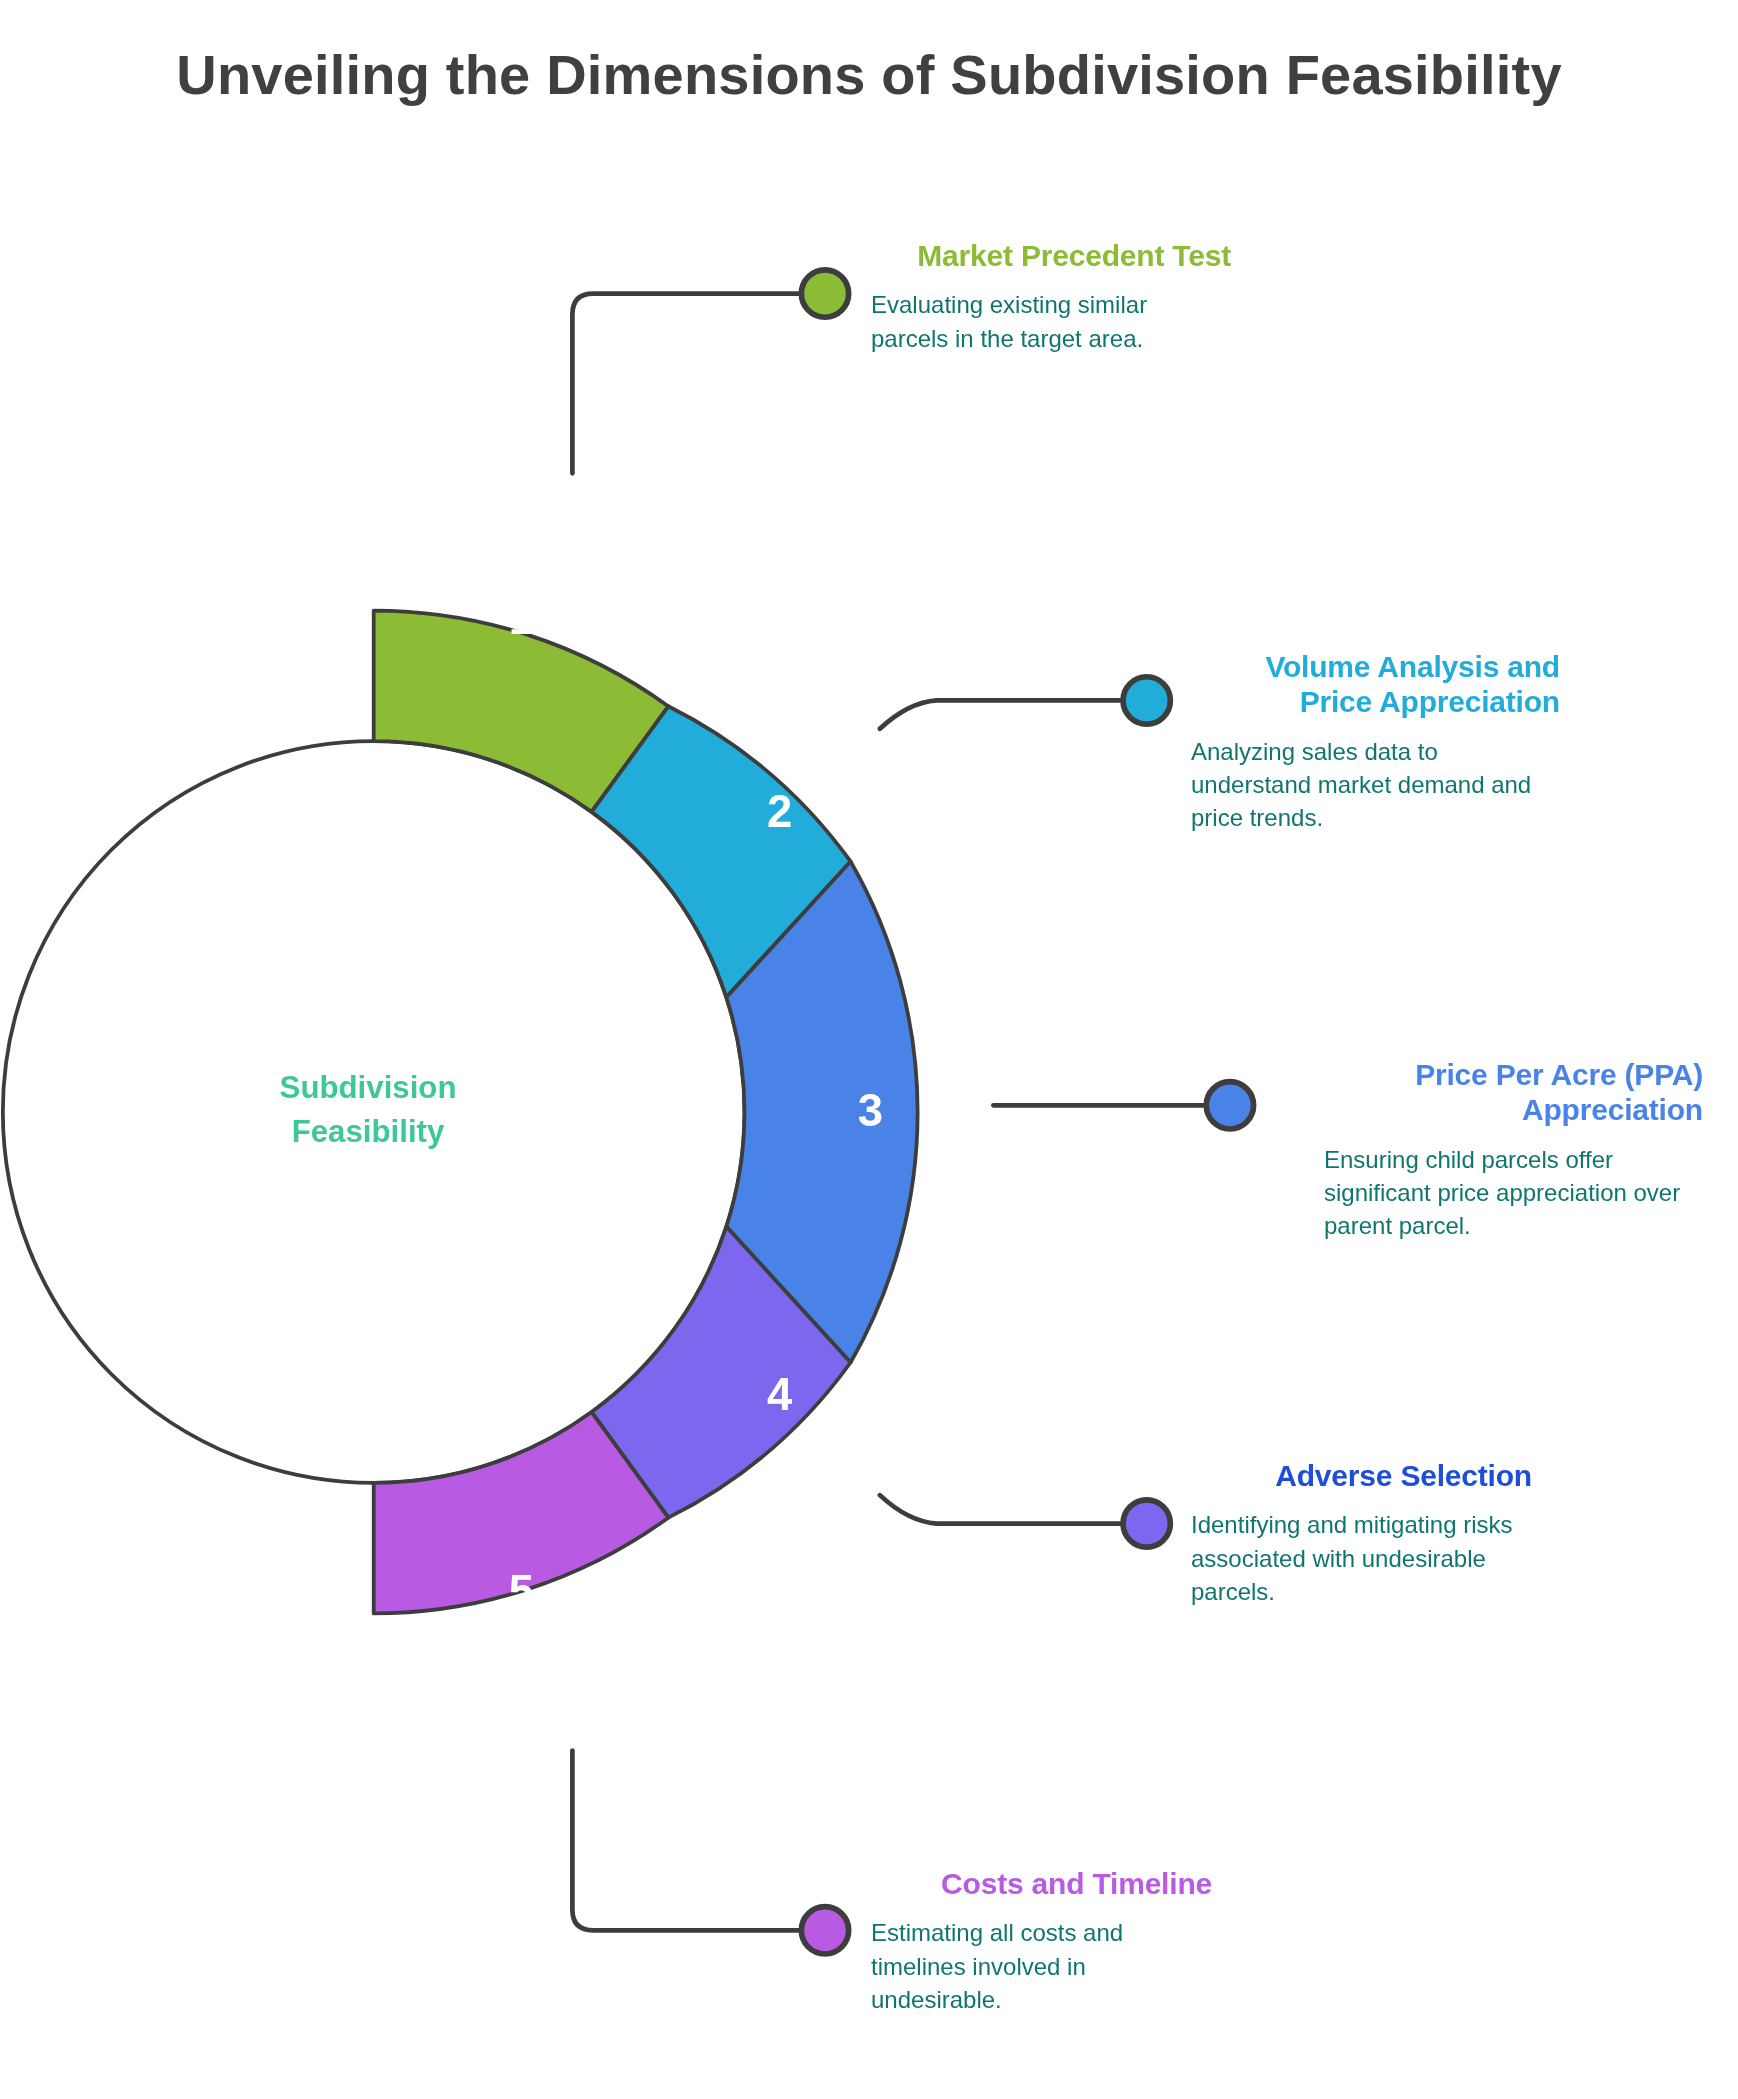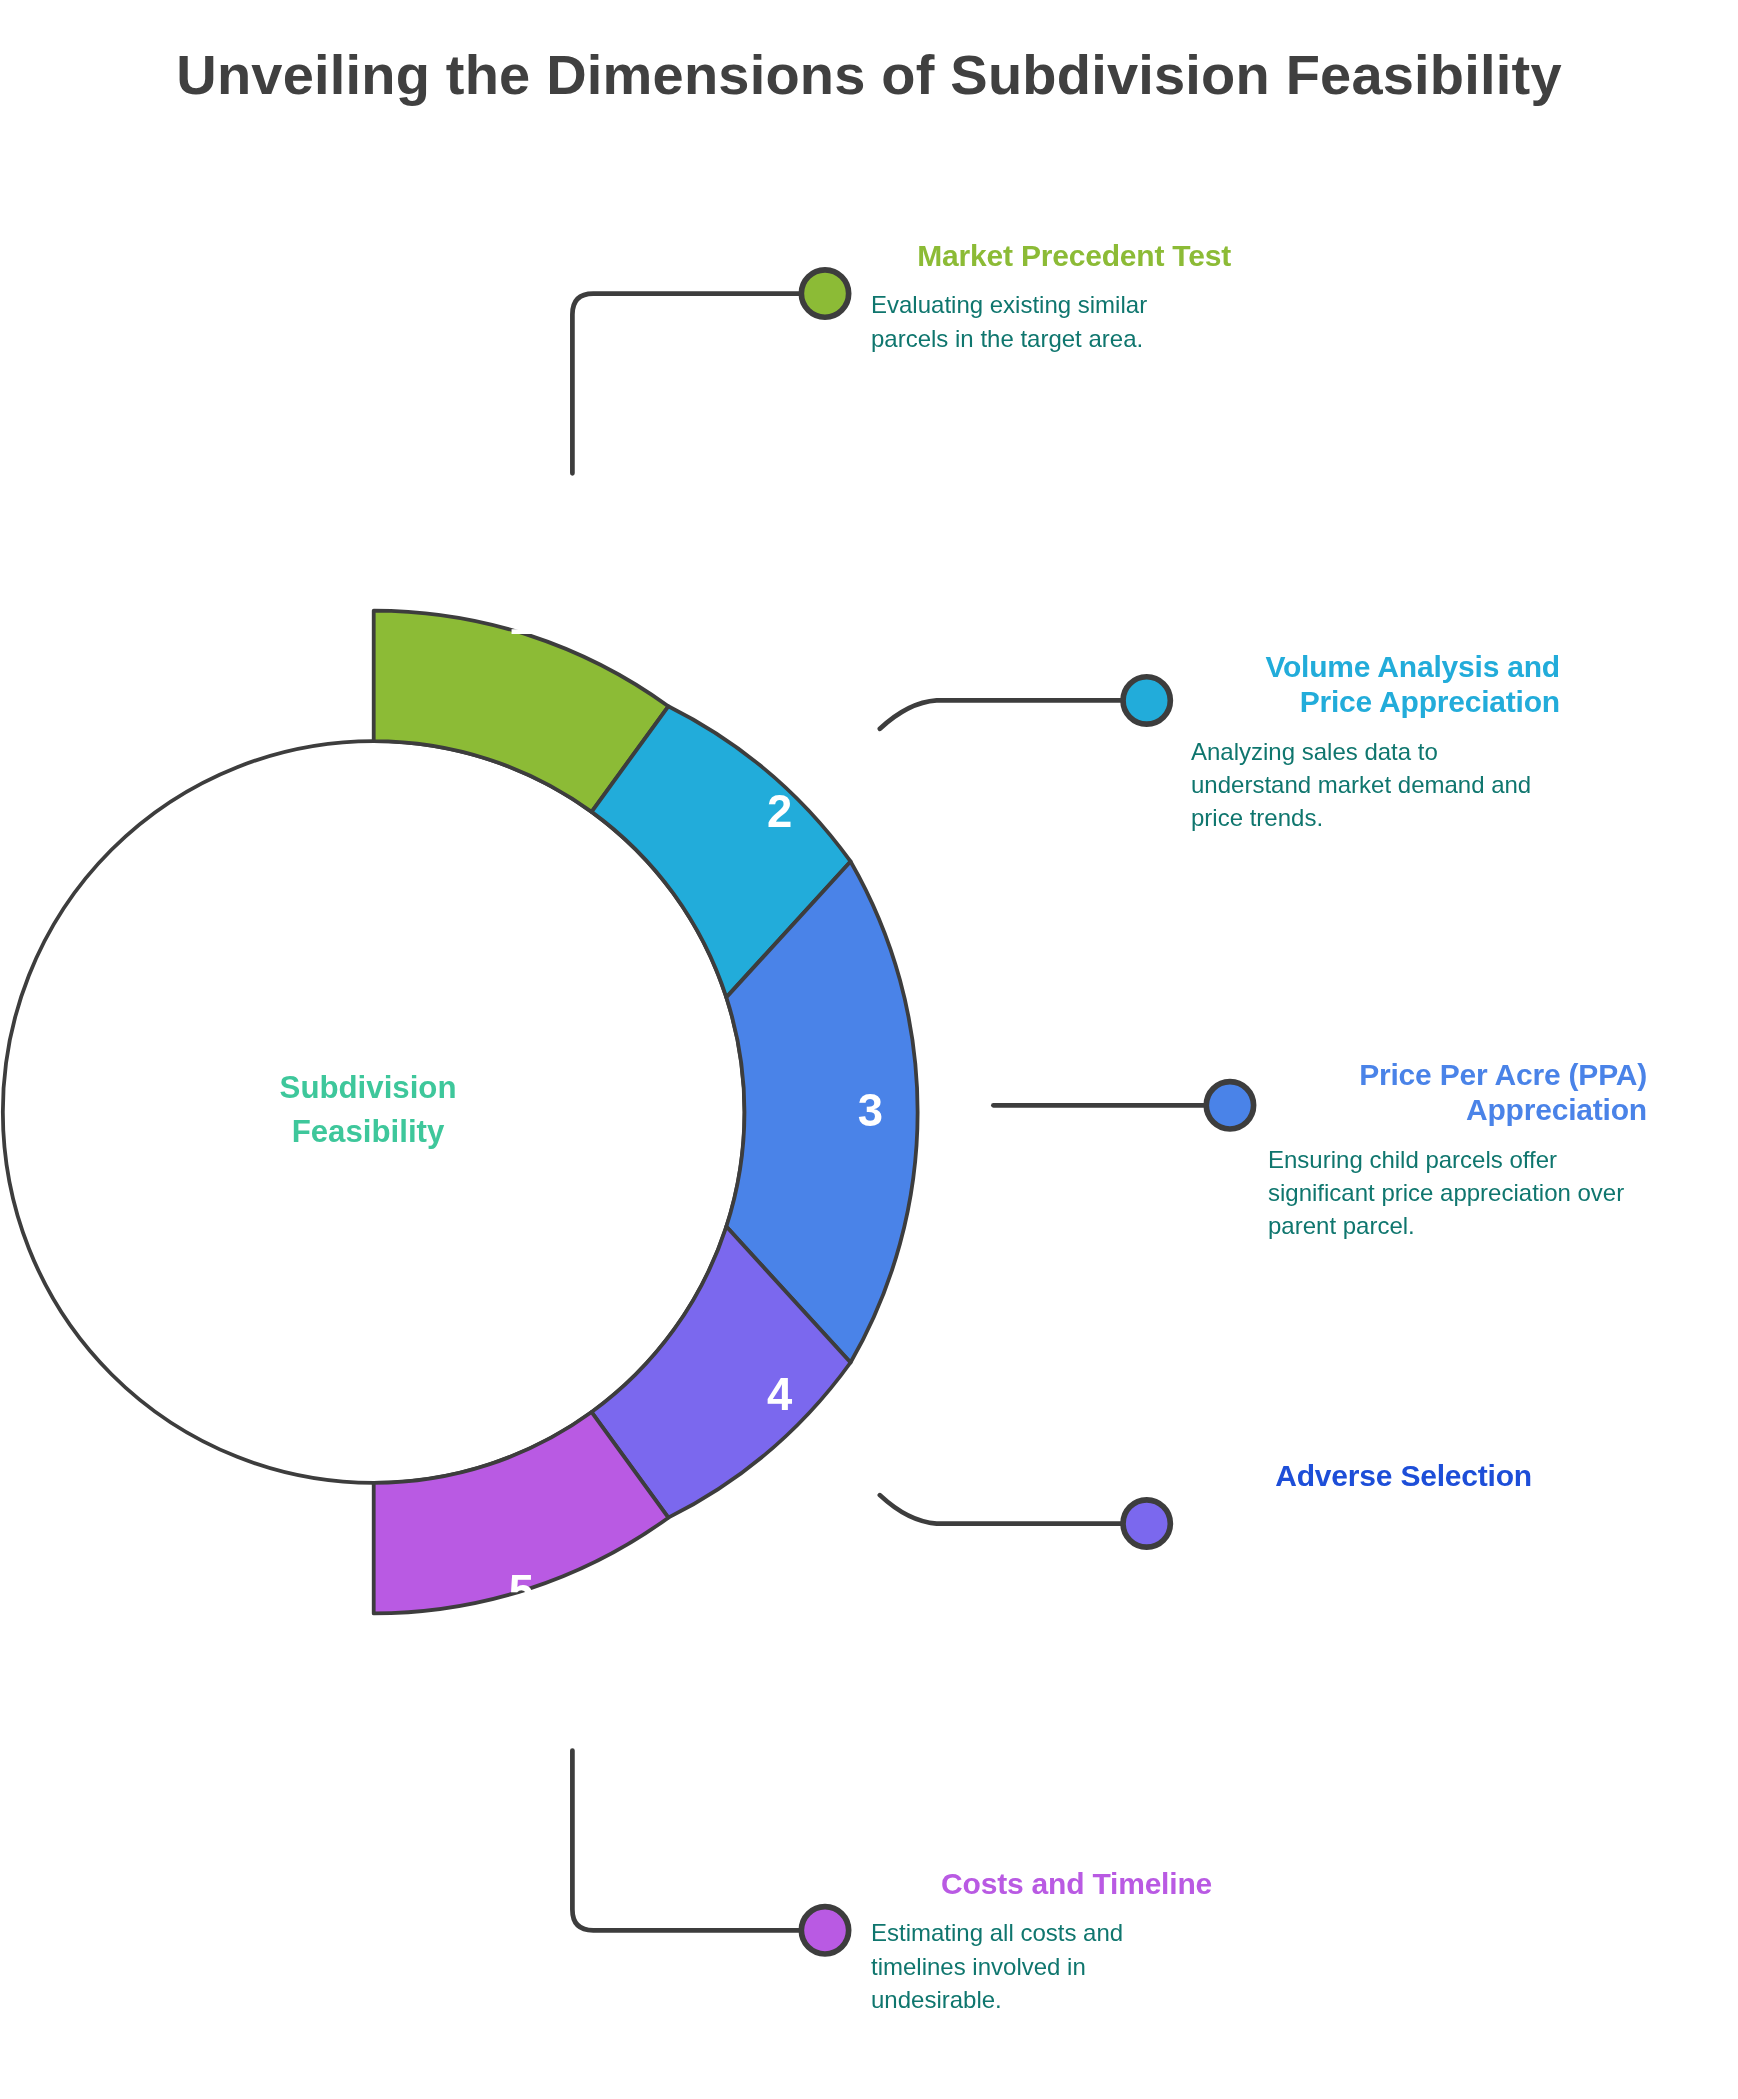--- a/index.html
+++ b/index.html
@@ -63,21 +63,21 @@
   .callout-desc {
     font-size: 24px;
     line-height: 1.38;
     color: #0f766e;
     margin: 0;
   }
 
   
   #callout-1 { left: 871px; top: 238px; width: 360px; }
   #callout-2 { left: 1191px; top: 649px; width: 369px; }
-  #callout-3 { left: 1268px; top: 1057px; width: 379px; }
+  #callout-3 { left: 1324px; top: 1057px; width: 379px; }
   #callout-4 { left: 1191px; top: 1458px; width: 341px; }
   #callout-5 { left: 871px; top: 1866px; width: 341px; }
 </style>
 </head>
 <body>
 
 <div id="page-title">Unveiling the Dimensions of Subdivision Feasibility</div>
 
 <svg id="infographic" viewBox="0 0 1837 2219" width="1738" height="2100">
 
@@ -129,19 +129,20 @@
   <p class="callout-desc">Analyzing sales data to understand market demand and price trends.</p>
 </div>
 
 <div class="callout" id="callout-3">
   <p class="callout-title" style="color:#4A83E8">Price Per Acre (PPA) Appreciation</p>
   <p class="callout-desc">Ensuring child parcels offer significant price appreciation over parent parcel.</p>
 </div>
 
 <div class="callout" id="callout-4">
   <p class="callout-title" style="color:#1d4ed8">Adverse Selection</p>
+  <p class="callout-desc">Identifying and mitigating risks associated with undesirable parcels.</p>
 </div>
 
 <div class="callout" id="callout-5">
   <p class="callout-title" style="color:#B95AE3">Costs and Timeline</p>
   <p class="callout-desc">Estimating all costs and timelines involved in undesirable.</p>
 </div>
 
 
 </body></html>

